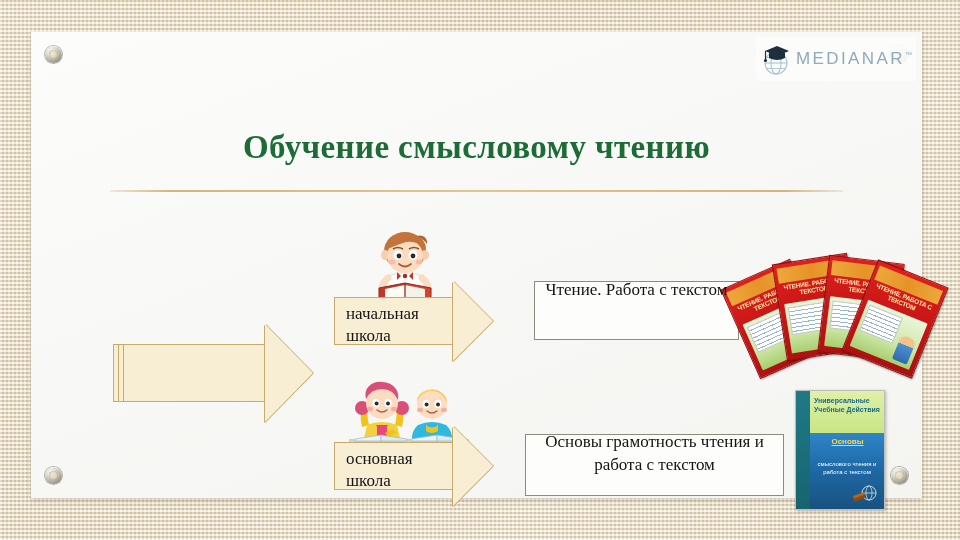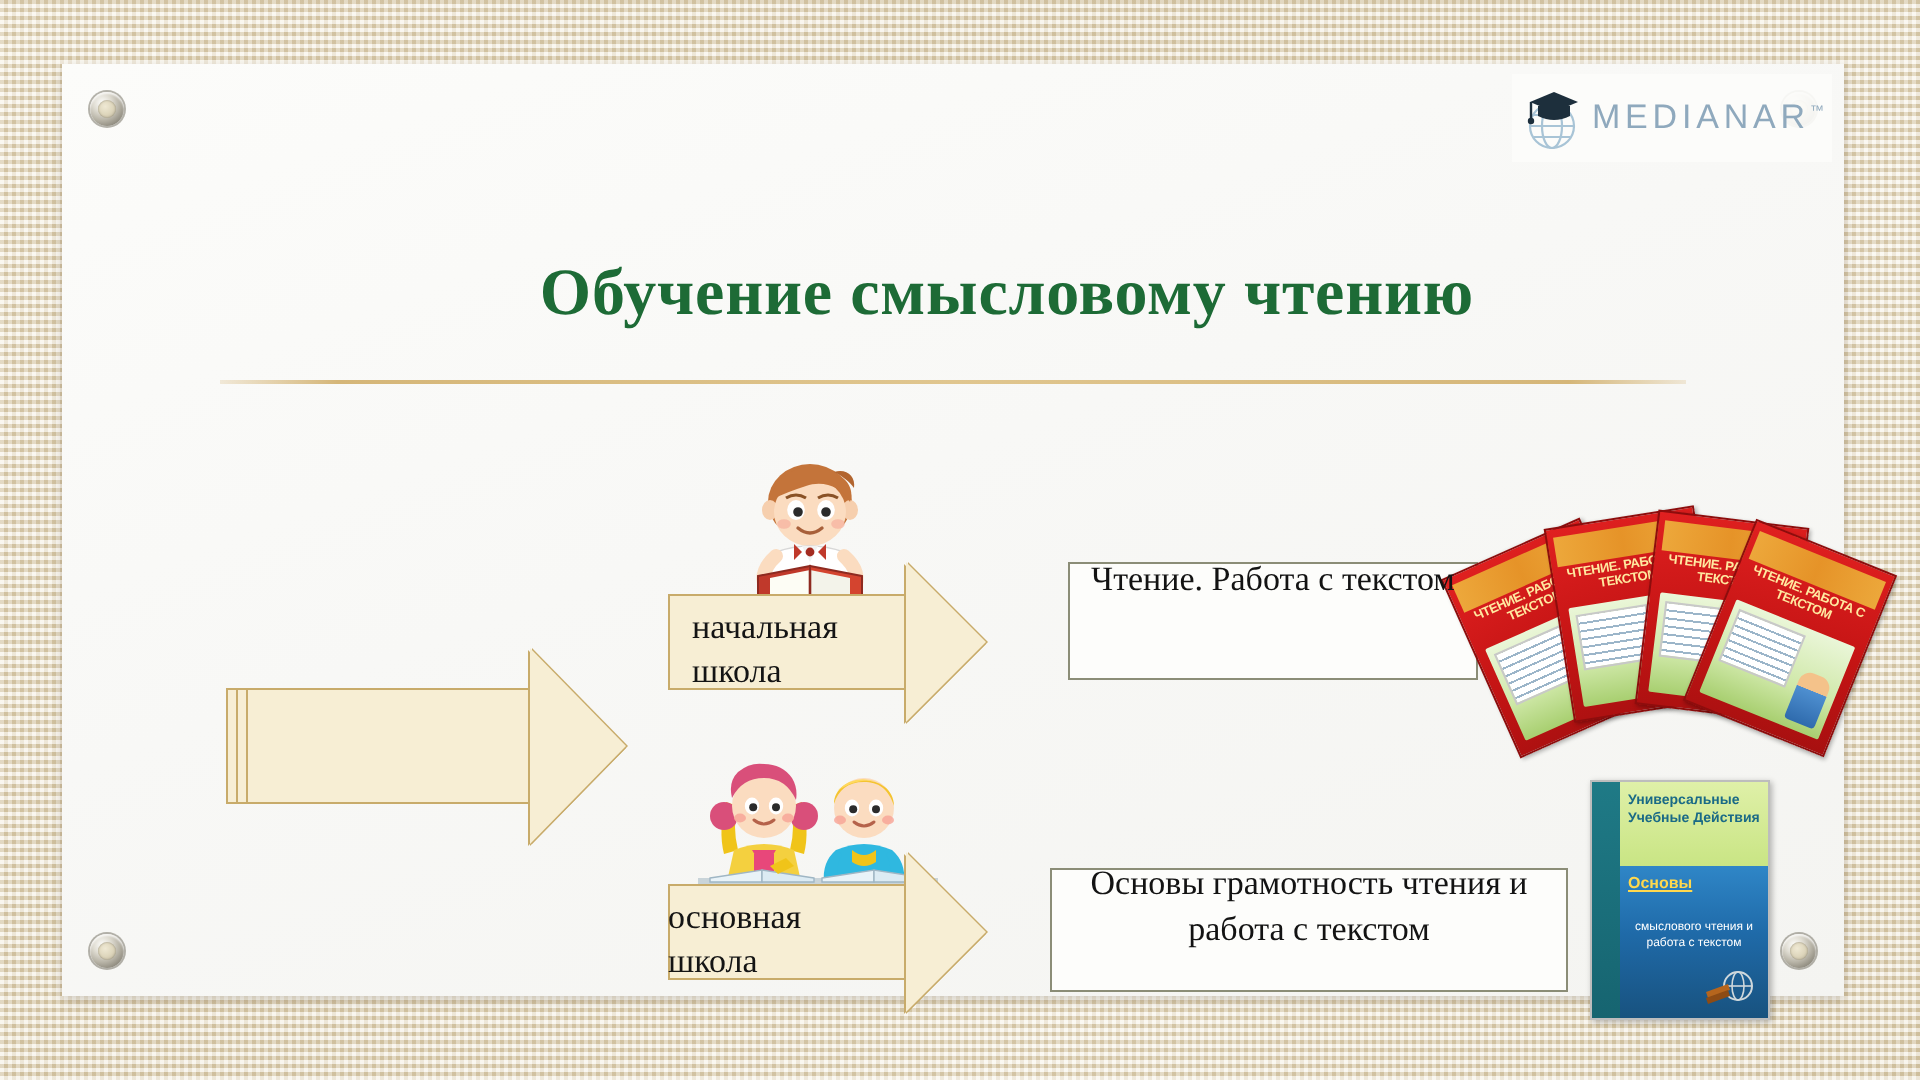--- a/index.html
+++ b/index.html
@@ -67,21 +67,20 @@
   
   .title {
     position: absolute;
     left: 0; top: 97px; width: 891px;
     text-align: center;
     font-size: 33px;
     font-weight: bold;
     color: #1d6b36;
     letter-spacing: 0.4px;
     white-space: nowrap;
-    padding-left: 27px;
   }
   .divider {
     position: absolute;
     left: 79px; top: 158px; width: 733px; height: 2px;
     background: linear-gradient(90deg, rgba(214,181,120,0.25) 0%, #d5b678 8%, #e0c68f 50%, #d5b678 92%, rgba(214,181,120,0.25) 100%);
   }
 
   
   .arrow {
     position: absolute;
@@ -242,21 +241,21 @@
     color: #1a6a86;
   }
   .book-blue .cov-mid {
     position: absolute; left: 14px; top: 42px; right: 0; bottom: 0;
     background: linear-gradient(180deg,#2f86c7 0%, #1f6aa8 45%, #18527f 100%);
   }
   .book-blue .mtitle {
     position: absolute; left: 18px; top: 46px; right: 3px;
     font-family: "Liberation Sans", sans-serif;
     font-size: 8px; font-weight: bold; line-height: 1.3;
-    color: #ffd84d; text-align: left; text-decoration: underline;
+    color: #ffd84d; text-align: center; text-decoration: underline;
   }
   .book-blue .msub {
     position: absolute; left: 17px; top: 70px; right: 3px;
     font-family: "Liberation Sans", sans-serif;
     font-size: 6px; line-height: 1.25;
     color: #ffffff; text-align: center;
   }
   .book-blue .globe-img {
     position: absolute; right: 6px; bottom: 5px; width: 26px; height: 22px;
   }
@@ -431,21 +430,21 @@
       <path d="M36 58 L44 54 L48 58 L40 62 Z" fill="#f0c419"></path>
     </svg>
   </div>
 
   <div class="arr-wrap arr-osn">
     <div class="arr-body" style="width:120px;height:48px;">
       <div class="bar1"></div>
       <div class="bar2"></div>
     </div>
     <div style="position:absolute;left:119px;top:-16px;width:0;height:0;border-top:40px solid transparent;border-bottom:40px solid transparent;border-left:40px solid #f7eed4;filter:drop-shadow(1px 0 0 #c8ab6a) drop-shadow(-1px 1px 0 #c8ab6a);"></div>
-    <div class="mid-label" style="left:0;top:6px;width:106px;">основная школа</div>
+    <div class="mid-label" style="left:12px;top:6px;width:106px;">основная школа</div>
   </div>
 
   <div class="tbox tbox-2"></div>
   <div class="tbox-text tbox-2-text">Основы грамотность чтения и работа с текстом</div>
 
   <div class="book-blue">
     <div class="spine"></div>
     <div class="spine-txt">ФЕДЕРАЛЬНЫЙ ГОСУДАРСТВЕННЫЙ ОБРАЗОВАТЕЛЬНЫЙ СТАНДАРТ</div>
     <div class="cov-top"></div>
     <div class="uud">

